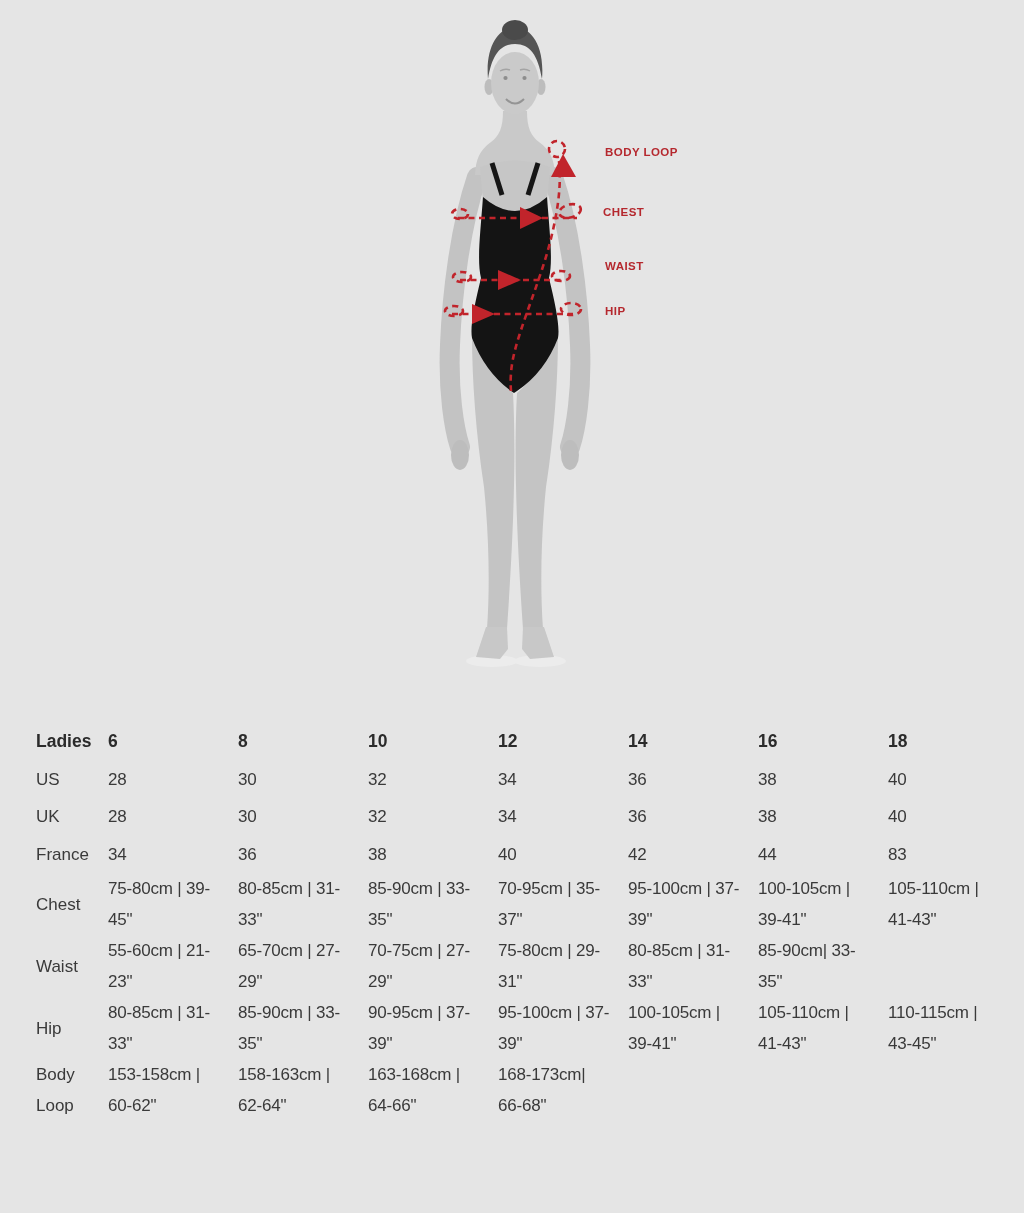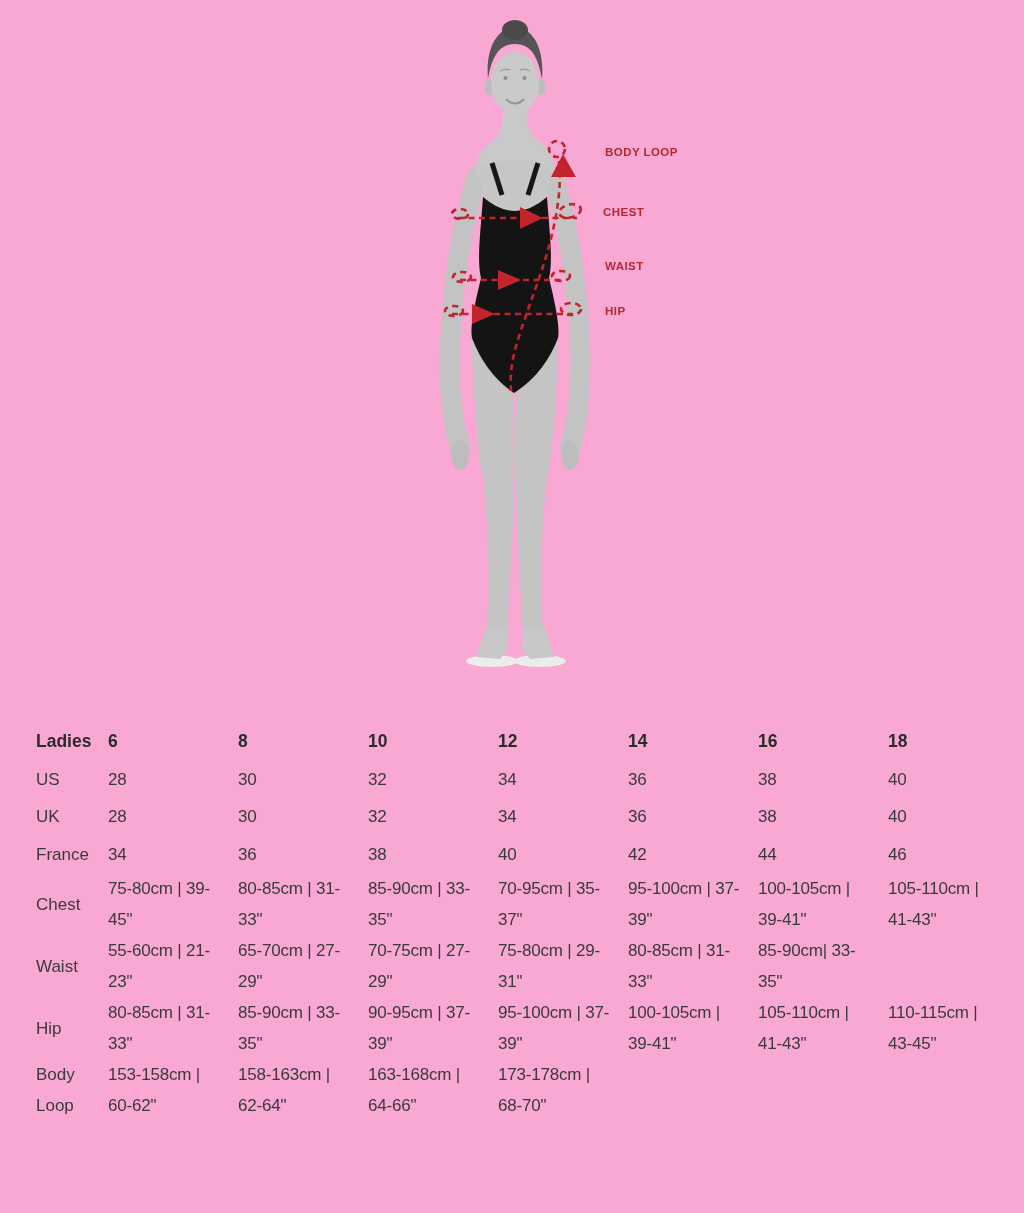--- a/index.html
+++ b/index.html
@@ -1,17 +1,17 @@
 <!DOCTYPE html>
 <html><head>
 <meta charset="utf-8">
 <style>
   html,body{margin:0;padding:0;background:#ffffff;}
   .page{
-    position:relative;width:1024px;height:1213px;background:#f9a8d4;
+    position:relative;width:1024px;height:1213px;background:#e5e5e5;
     font-family:"Liberation Sans",sans-serif;overflow:hidden;
   }
   
   .figure{position:absolute;left:380px;top:15px;width:320px;height:660px;}
   .figure svg{display:block;}
   .fig-label{
     position:absolute;font-size:11.5px;font-weight:bold;color:#b5282e;
     letter-spacing:.45px;white-space:nowrap;
   }
   .lbl-bodyloop{left:605px;top:146px;}
@@ -157,21 +157,21 @@
           <div class="t-cell">40</div>
         </div>
         <div class="t-row">
           <div class="t-cell label">France</div>
           <div class="t-cell">34</div>
           <div class="t-cell">36</div>
           <div class="t-cell">38</div>
           <div class="t-cell">40</div>
           <div class="t-cell">42</div>
           <div class="t-cell">44</div>
-          <div class="t-cell">46</div>
+          <div class="t-cell">83</div>
         </div>
         <div class="t-row">
           <div class="t-cell label">Chest</div>
           <div class="t-cell">75-80cm | 39-
 45"</div>
           <div class="t-cell">80-85cm | 31-
 33"</div>
           <div class="t-cell">85-90cm | 33-
 35"</div>
           <div class="t-cell">70-95cm | 35-
@@ -217,19 +217,19 @@
         </div>
         <div class="t-row">
           <div class="t-cell label">Body
 Loop</div>
           <div class="t-cell">153-158cm |
 60-62"</div>
           <div class="t-cell">158-163cm |
 62-64"</div>
           <div class="t-cell">163-168cm |
 64-66"</div>
-          <div class="t-cell">173-178cm |
-68-70"</div>
+          <div class="t-cell">168-173cm|
+66-68"</div>
         </div>
       </div>
   </div>
 
 </div>
 
 </body></html>

